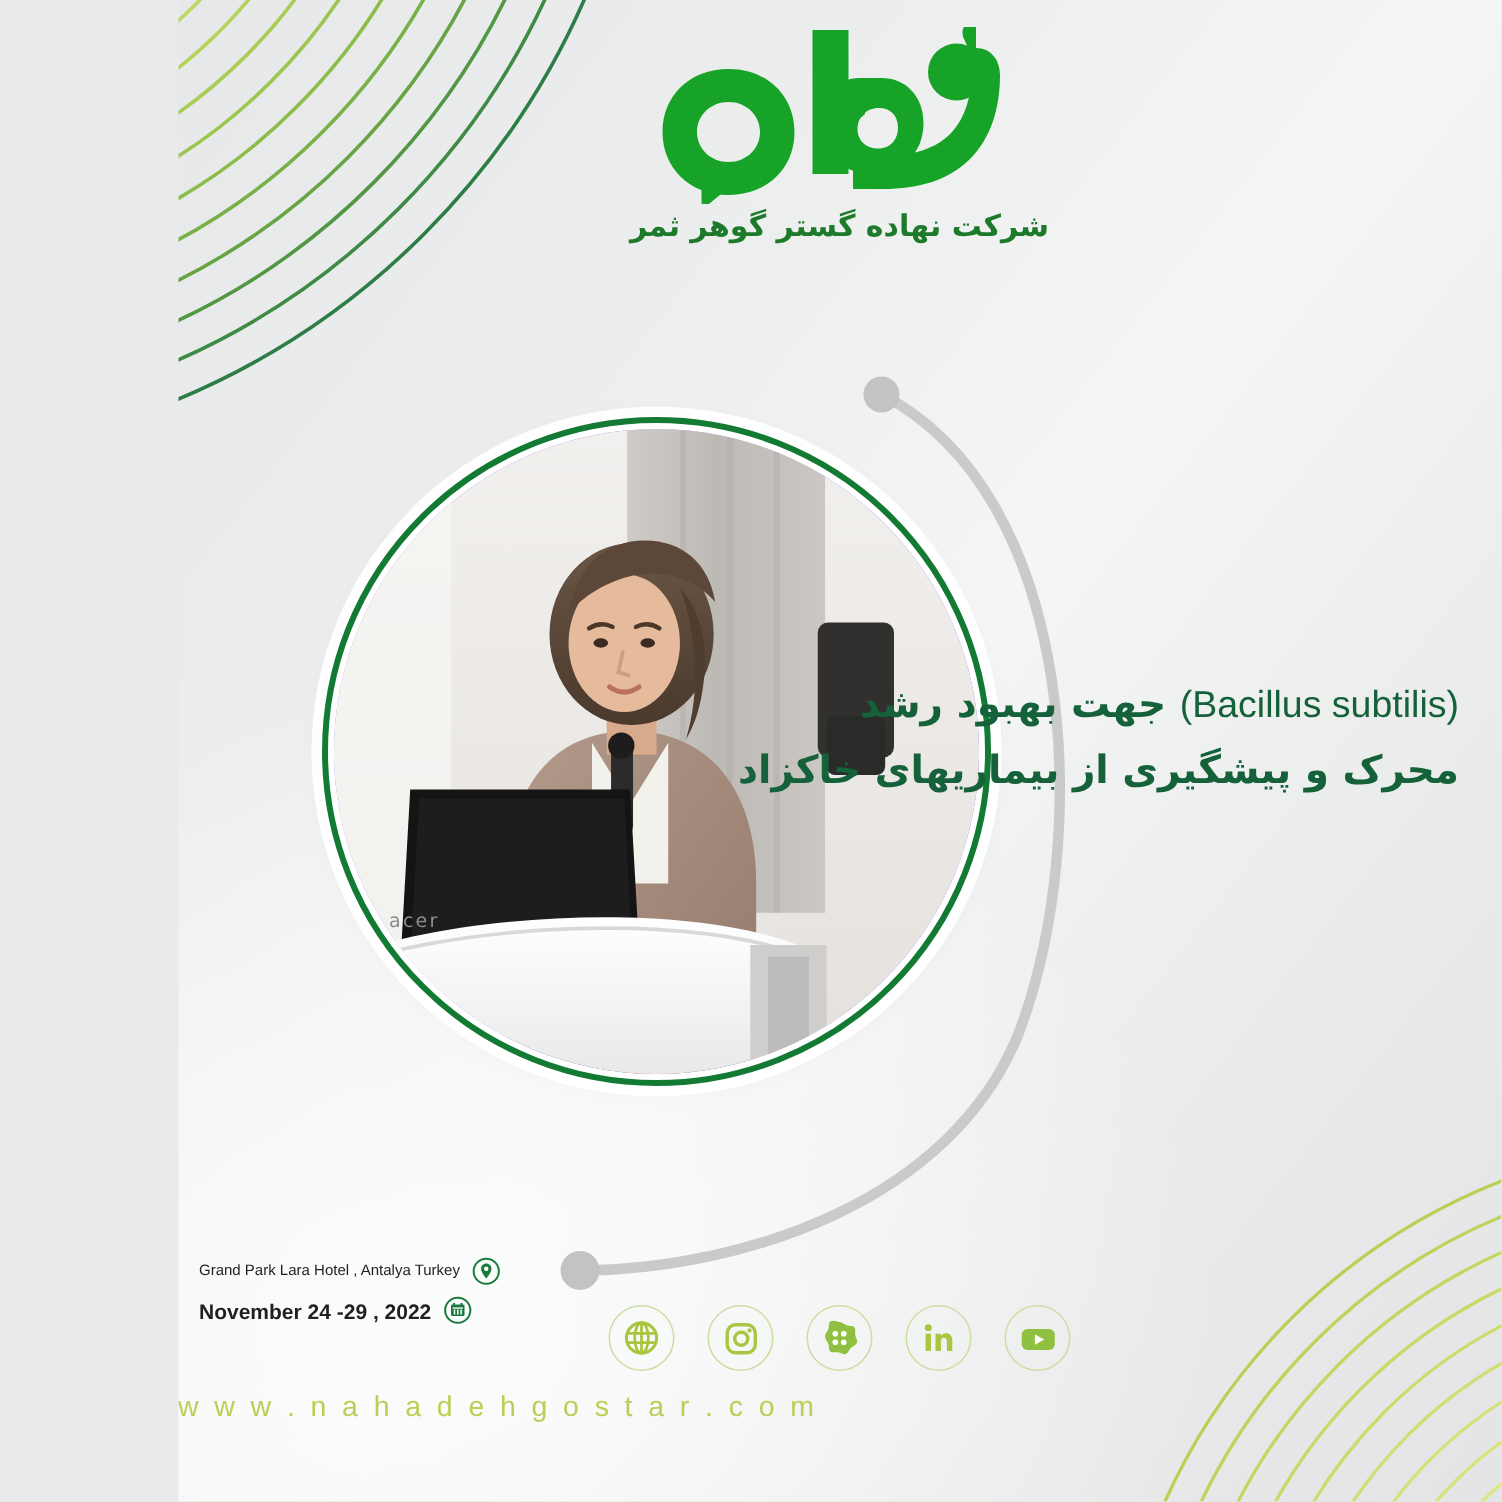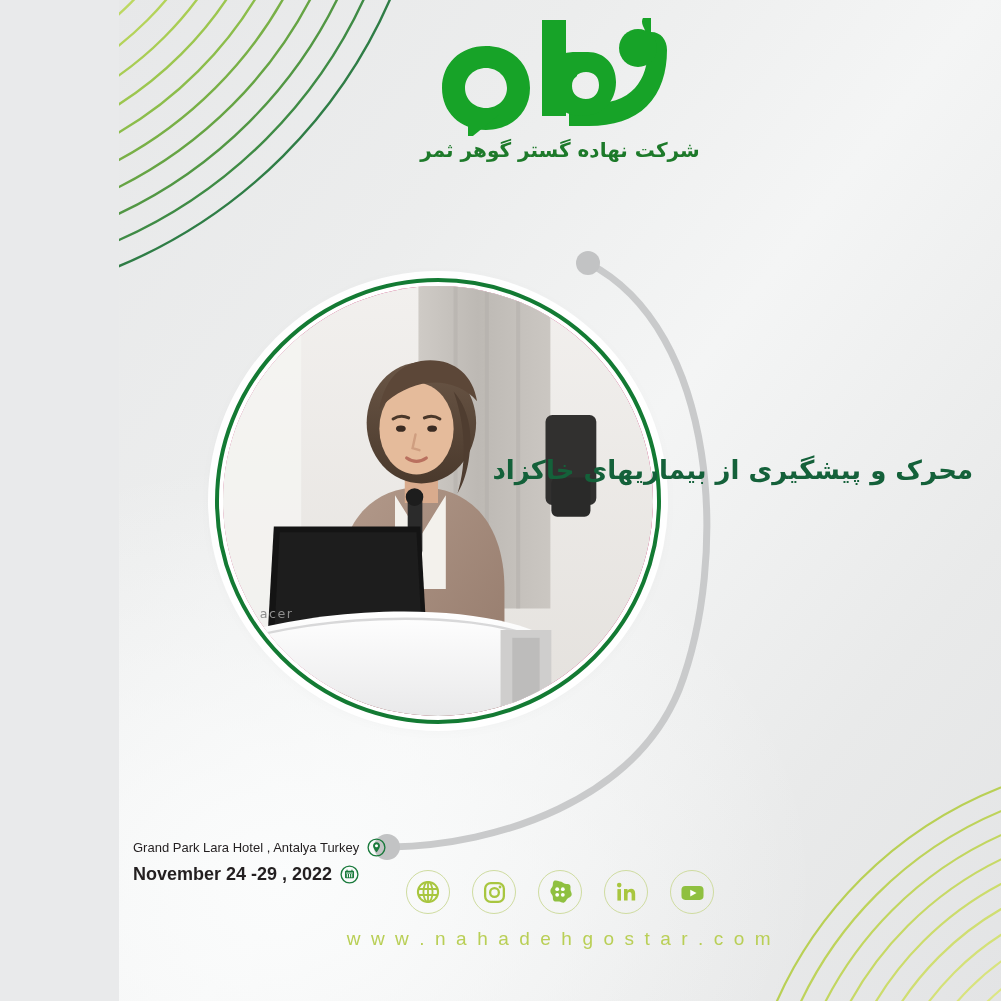--- a/index.html
+++ b/index.html
@@ -39,21 +39,21 @@
   
   #photo-frame{
     position:absolute;left:96px;top:278px;width:446px;height:446px;
     border-radius:50%;
     border:4px solid #137a33;
     box-sizing:border-box;
     background:#fff;
     box-shadow:0 0 0 7px rgba(255,255,255,0.95), 0 2px 18px rgba(0,0,0,0.05);
     overflow:hidden;
   }
-  #photo-inner{position:absolute;inset:4px;border-radius:50%;overflow:hidden;background:#be185d;}
+  #photo-inner{position:absolute;inset:4px;border-radius:50%;overflow:hidden;background:#8b5cf6;}
   #photo-svg{position:absolute;left:0;top:0;width:100%;height:100%;}
 
   
   #headline{
     position:absolute;right:28px;top:448px;width:620px;
     text-align:right;direction:rtl;
     font-family:"DejaVu Sans","Liberation Sans",sans-serif;
     color:#14613a;
   }
   #headline .line{
@@ -65,38 +65,38 @@
     font-weight:400;font-size:25px;direction:ltr;unicode-bidi:embed;
   }
 
   
   #meta{
     position:absolute;left:14px;top:838px;direction:ltr;text-align:left;
     font-family:"Liberation Sans","DejaVu Sans",sans-serif;color:#231f20;
   }
   .meta-row{display:flex;align-items:center;gap:8px;margin-bottom:7px;}
   .meta-row .txt{white-space:nowrap;}
-  #venue-text{font-size:13px;font-weight:500;}
-  #date-text{font-size:18px;font-weight:600;}
+  #venue-text{font-size:10px;font-weight:500;}
+  #date-text{font-size:14px;font-weight:600;}
   .meta-icon{flex:0 0 auto;line-height:0;}
 
   
   #social{
     position:absolute;left:0;right:0;top:870px;
     display:flex;justify-content:center;align-items:center;gap:22px;
     direction:ltr;
   }
   .social-btn{
     width:42px;height:42px;border-radius:50%;
     border:1.5px solid #cfdca0;
     display:flex;align-items:center;justify-content:center;
     background:transparent;line-height:0;
   }
   #website{
-    position:absolute;left:0;right:0;top:928px;text-align:center;
+    position:absolute;left:0;right:0;top:928px;text-align:left;
     direction:ltr;
     font-family:"Liberation Sans","DejaVu Sans",sans-serif;
     font-size:19px;letter-spacing:2.6px;color:#b9cf56;font-weight:400;
   }
 </style>
 </head>
 <body>
 
 <div id="poster">
 
@@ -239,20 +239,24 @@
         <path d="M-10 372 C70 338 250 326 330 364" stroke="#d8d8d9" stroke-width="2.5" fill="none"></path>
         <rect x="284" y="352" width="52" height="88" fill="#cfcecd"></rect>
         <rect x="296" y="360" width="28" height="80" fill="#bdbcbb"></rect>
 
         <rect x="0" y="396" width="22" height="26" rx="3" fill="#e09a3d"></rect>
       </svg>
     </div>
   </div>
 
   <div id="headline">
+    <div class="line">
+      <span class="latin">(Bacillus subtilis)</span>
+      <span>جهت بهبود رشد</span>
+    </div>
     <div class="line">محرک و پیشگیری از بیماریهای خاکزاد</div>
   </div>
 
   <div id="meta">
     <div class="meta-row">
       <span class="txt" id="venue-text">Grand Park Lara Hotel , Antalya Turkey</span>
       <span class="meta-icon">
         <svg width="19" height="19" viewBox="0 0 24 24">
           <circle cx="12" cy="12" r="10.6" fill="none" stroke="#1a7a3c" stroke-width="1.7"></circle>
           <path d="M12 5.4c-2.5 0-4.4 2-4.4 4.4 0 3.3 4.4 8.3 4.4 8.3s4.4-5 4.4-8.3c0-2.4-1.9-4.4-4.4-4.4z" fill="#1a7a3c"></path>

